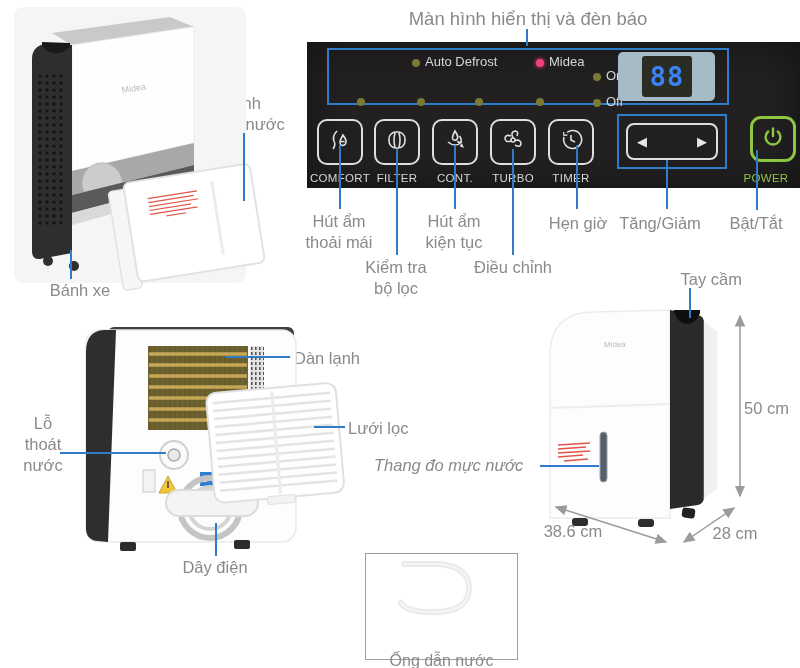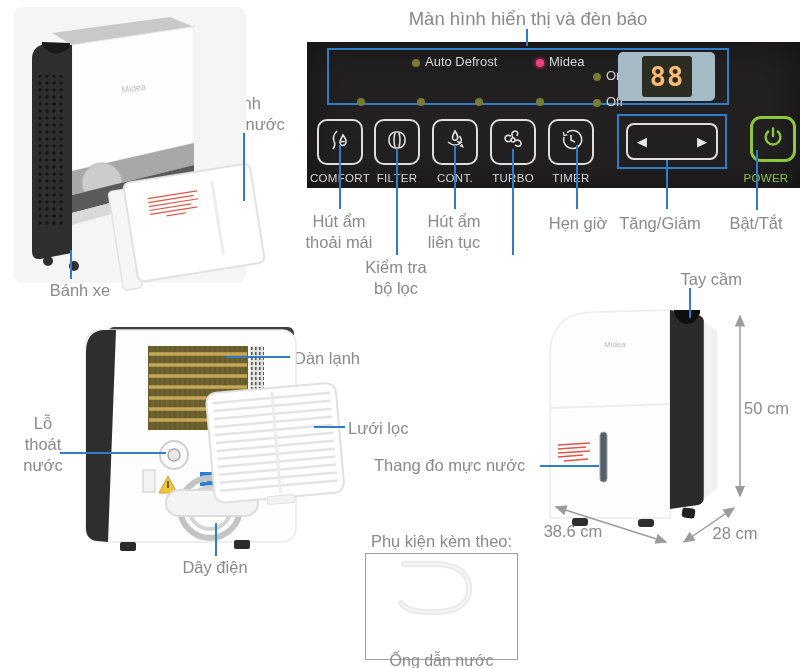--- a/index.html
+++ b/index.html
@@ -12,21 +12,21 @@
   
   .panel{position:absolute;left:307px;top:42px;width:493px;height:146px;background:#222021;
          box-shadow:inset 0 0 40px rgba(0,0,0,.45);z-index:5;}
   .disp-zone{position:absolute;left:20px;top:6px;width:402px;height:57px;border:2px solid #2f7cc9;box-sizing:border-box;padding-left:48px;}
   .ind-dot{position:absolute;width:8px;height:8px;border-radius:50%;background:#7b7a35;}
   .ind-dot.pink{background:#f0417e;box-shadow:0 0 4px #f0417e;}
   .ind-lb{position:absolute;color:#d6d6d6;font-size:13px;}
   .seg-display{position:absolute;left:311px;top:10px;width:97px;height:49px;background:#a7bbc7;border-radius:5px;}
   .seg-inner{position:absolute;left:24px;top:4px;width:50px;height:41px;background:#2b2d23;border-radius:3px;
              display:flex;align-items:center;justify-content:center;}
-  .seg-digits{font-family:"DejaVu Sans Mono",monospace;font-size:27px;font-weight:bold;color:#fdba74;letter-spacing:1px;}
+  .seg-digits{font-family:"DejaVu Sans Mono",monospace;font-size:27px;font-weight:bold;color:#3b82f6;letter-spacing:1px;}
   .pbtn{position:absolute;top:77px;width:46px;height:46px;border:2px solid #dedede;border-radius:10px;
         box-sizing:border-box;display:flex;align-items:center;justify-content:center;background:transparent;}
   .pbl{position:absolute;top:130px;width:64px;color:#d8d8d8;font-size:11.5px;text-align:center;letter-spacing:.3px;}
   .arrows-annot{position:absolute;left:310px;top:72px;width:110px;height:55px;border:2px solid #2f7cc9;box-sizing:border-box;}
   .arrows-btn{position:absolute;left:7px;top:7px;width:92px;height:37px;border:2px solid #dedede;border-radius:8px;
               box-sizing:border-box;display:flex;align-items:center;justify-content:space-between;padding:0 9px;}
   .tri{color:#e8e8e8;font-size:13px;line-height:1;}
   .power-btn{position:absolute;left:443px;top:74px;width:46px;height:46px;border:3px solid #8dc63f;border-radius:11px;
              box-sizing:border-box;display:flex;align-items:center;justify-content:center;}
   .power-lb{position:absolute;left:429px;top:130px;width:60px;color:#8dc63f;font-size:11.5px;text-align:center;letter-spacing:.3px;}
@@ -288,44 +288,44 @@
   <div class="lbl" style="left:289px;top:211px;width:100px;">
     <div>Hút ẩm</div>
       <div>thoải mái</div>
   </div>
   <div class="lbl" style="left:346px;top:257px;width:100px;">
     <div>Kiểm tra</div>
       <div>bộ lọc</div>
   </div>
   <div class="lbl" style="left:404px;top:211px;width:100px;">
     <div>Hút ẩm</div>
-      <div>liên tục</div>
+      <div>kiện tục</div>
   </div>
   <div class="lbl" style="left:461px;top:257px;width:104px;">
+    <div>Điều chỉnh</div>
   </div>
   <div class="lbl" style="left:528px;top:213px;width:100px;">Hẹn giờ</div>
   <div class="lbl" style="left:608px;top:213px;width:104px;text-align:center;">Tăng/Giảm</div>
   <div class="lbl" style="left:706px;top:213px;width:100px;">Bật/Tắt</div>
 
   <div class="lbl" style="left:642px;top:269px;width:100px;text-align:right;">Tay cầm</div>
   <div class="lbl left" style="left:294px;top:348px;">Dàn lạnh</div>
   <div class="lbl left" style="left:348px;top:418px;">Lưới lọc</div>
   <div class="lbl" style="left:8px;top:413px;width:70px;">
     <div>Lỗ</div>
       <div>thoát</div>
       <div>nước</div>
   </div>
   <div class="lbl" style="left:165px;top:557px;width:100px;">Dây điện</div>
-  <div class="lbl left" style="left:374px;top:455px;">Thang đo mực nước</div>
+  <div class="lbl left" style="left:374px;top:455px;font-style:italic;">Thang đo mực nước</div>
 
   <div class="lbl left" style="left:744px;top:398px;">50 cm</div>
   <div class="lbl" style="left:534px;top:521px;width:78px;">38.6 cm</div>
   <div class="lbl" style="left:700px;top:523px;width:70px;">28 cm</div>
 
-  <div class="lbl" style="left:363px;top:531px;width:157px;">Phụ kiện kèm theo:</div>
   <div class="acc-box">
     <svg width="151" height="62" viewBox="0 0 151 62" style="position:absolute;left:0;top:2px;">
       <path d="M38,8 L72,8 Q104,10 103,34 Q102,58 60,56 Q40,55 35,47" fill="none" stroke="#eaeaea" stroke-width="6" stroke-linecap="round"></path>
       <path d="M38,8 L72,8 Q104,10 103,34 Q102,58 60,56 Q40,55 35,47" fill="none" stroke="#f6f6f6" stroke-width="2" stroke-linecap="round"></path>
     </svg>
     <div class="lbl" style="left:0;top:62px;width:151px;font-size:16px;margin-top:35px;">
       <div>Ống dẫn nước</div>
         <div>dài 60 cm</div>
     </div>
   </div>

